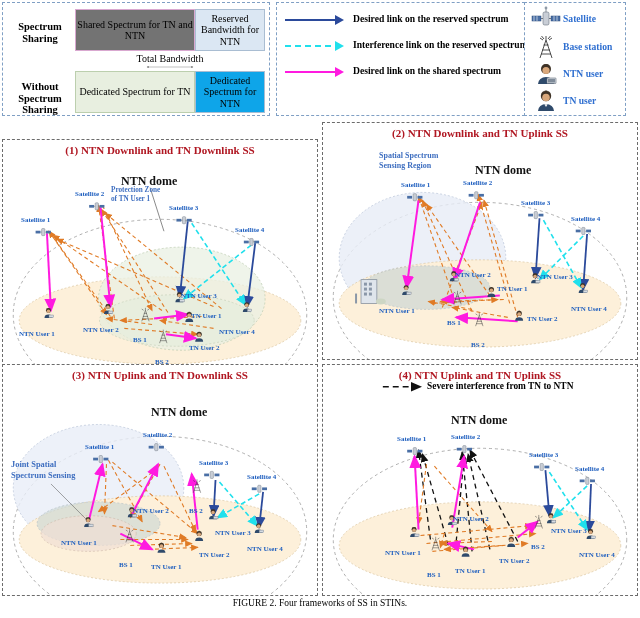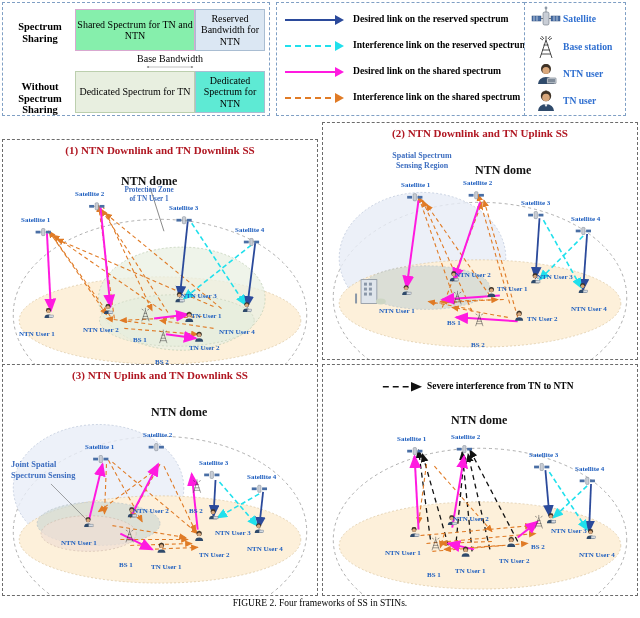--- a/index.html
+++ b/index.html
@@ -14,24 +14,24 @@
   #icon-legend-box{left:524px;top:2px;width:102px;height:114px;}
 
   
   .spec-tbl{position:relative;width:100%;height:100%;}
   .rowlabel{position:absolute;left:4px;width:66px;text-align:center;font-weight:bold;font-size:10.5px;line-height:11.5px;}
   #lbl-ss{top:18px;}
   #lbl-wss{top:78px;}
   .specblk{position:absolute;box-sizing:border-box;border:0.8px solid #9aa6b4;
            display:flex;align-items:center;justify-content:center;text-align:center;
            font-size:10px;line-height:11.5px;padding:1px;}
-  #blk-shared{left:72px;top:6px;width:120px;height:42px;background:#86efac;border-color:#d9a8d0;}
+  #blk-shared{left:72px;top:6px;width:120px;height:42px;background:#737373;border-color:#d9a8d0;}
   #blk-reserved{left:192px;top:6px;width:70px;height:42px;background:#dbe7f3;border-color:#a9bdd2;}
   #blk-ded-tn{left:72px;top:68px;width:120px;height:42px;background:#e8efe0;border-color:#bccfae;}
-  #blk-ded-ntn{left:192px;top:68px;width:70px;height:42px;background:#5eead4;border-color:#a9bdd2;}
+  #blk-ded-ntn{left:192px;top:68px;width:70px;height:42px;background:#0ea5e9;border-color:#a9bdd2;}
   #bandwidth-label{position:absolute;left:72px;top:50px;width:190px;text-align:center;font-size:10px;}
   .bwarrow{position:absolute;left:74px;top:63px;width:186px;height:2px;}
 
   
   .lg-item{position:absolute;left:8px;width:244px;height:20px;}
   .lg-line{position:absolute;left:0;top:9px;width:62px;height:3px;}
   .lg-text{position:absolute;left:68px;top:0px;font-size:9.6px;font-weight:bold;line-height:20px;white-space:nowrap;}
   .solid-line{height:1.8px;}
   .dash-line{height:0;border-top:2.4px dashed currentColor;}
   .arrowhead{position:absolute;right:-1px;top:-4px;width:0;height:0;
@@ -50,21 +50,21 @@
   #panel-3{left:2px;top:364px;width:316px;height:232px;}
   #panel-4{left:322px;top:364px;width:316px;height:232px;}
   .ptitle{position:absolute;left:0;top:4px;width:100%;text-align:center;
           font-size:11px;font-weight:bold;color:#b01722;}
   .subtitle{position:absolute;font-size:9.4px;font-weight:bold;color:#000;}
 
   .scene{position:absolute;left:0;top:0;width:100%;height:100%;}
 
   
   .nlabel{position:absolute;font-size:7px;font-weight:bold;color:#1f5fbf;white-space:nowrap;}
-  .zlabel{position:absolute;font-size:7.2px;font-weight:bold;color:#3f6fc0;white-space:nowrap;text-align:center;line-height:9px;}
+  .zlabel{position:absolute;font-size:7.2px;font-weight:bold;color:#3f6fc0;white-space:nowrap;line-height:9px;}
   .dlabel{position:absolute;font-size:12px;font-weight:bold;color:#111;white-space:nowrap;}
   .caption{position:absolute;left:0;top:598px;width:640px;text-align:center;font-size:9.5px;}
   svg{display:block;overflow:visible;}
 </style>
 </head>
 <body>
 
 <div class="page">
 
   <div class="toprow">
@@ -77,21 +77,21 @@
         </div>
         <div class="rowlabel" id="lbl-wss">
           <div>Without</div>
           <div>Spectrum</div>
           <div>Sharing</div>
         </div>
         <div class="specblk" id="blk-shared">Shared Spectrum for TN and NTN</div>
         <div class="specblk" id="blk-reserved">Reserved Bandwidth for NTN</div>
         <div class="specblk" id="blk-ded-tn">Dedicated Spectrum for TN</div>
         <div class="specblk" id="blk-ded-ntn">Dedicated Spectrum for NTN</div>
-        <div id="bandwidth-label">Base Bandwidth</div>
+        <div id="bandwidth-label">Total Bandwidth</div>
         <svg class="bwarrow" viewBox="0 0 186 8">
           <line x1="5" y1="4" x2="181" y2="4" stroke="#000" stroke-width="1"></line>
           <polygon points="0,4 7,1 7,7" fill="#000"></polygon>
           <polygon points="186,4 179,1 179,7" fill="#000"></polygon>
         </svg>
       </div>
     </div>
 
     <div class="tbox" id="link-legend-box">
       <div class="lg-item" style="top:6px">
@@ -107,27 +107,20 @@
           <div class="arrowhead" style="border-left:9px solid #20e0ec;left:50px;top:-3px"></div>
         </div>
         <div class="lg-text">Interference link on the reserved spectrum</div>
       </div>
       <div class="lg-item" style="top:58px">
         <div class="lg-line" style="color:#ff1ae0">
           <div class="solid-line" style="background:#ff1ae0;width:50px;position:absolute;top:1px"></div>
           <div class="arrowhead" style="border-left:9px solid #ff1ae0;left:50px;top:-3px"></div>
         </div>
         <div class="lg-text">Desired link on the shared spectrum</div>
-      </div>
-      <div class="lg-item" style="top:84px">
-        <div class="lg-line" style="color:#e07b26">
-          <div class="dash-line" style="width:46px;position:absolute;top:1px"></div>
-          <div class="arrowhead" style="border-left:9px solid #e07b26;left:50px;top:-3px"></div>
-        </div>
-        <div class="lg-text">Interference link on the shared spectrum</div>
       </div>
     </div>
 
     <div class="tbox" id="icon-legend-box">
       <div class="ic-item" style="top:3px">
         <svg class="ic-glyph" viewBox="0 0 30 26">
           <rect x="1" y="10" width="9" height="5" fill="#4a6fa5"></rect>
             <rect x="1" y="10" width="9" height="5" fill="none" stroke="#2b4a7a" stroke-width=".5"></rect>
           <line x1="3" y1="10" x2="3" y2="15" stroke="#fff" stroke-width=".6"></line>
             <line x1="6" y1="10" x2="6" y2="15" stroke="#fff" stroke-width=".6"></line>
@@ -600,20 +593,21 @@
     <div class="nlabel" style="left:130px;top:142px">NTN User 2</div>
     <div class="nlabel" style="left:212px;top:164px">NTN User 3</div>
     <div class="nlabel" style="left:244px;top:180px">NTN User 4</div>
     <div class="nlabel" style="left:148px;top:198px">TN User 1</div>
     <div class="nlabel" style="left:196px;top:186px">TN User 2</div>
     <div class="nlabel" style="left:116px;top:196px">BS 1</div>
     <div class="nlabel" style="left:186px;top:142px">BS 2</div>
   </div>
 
   <div class="panel" id="panel-4">
+    <div class="ptitle">(4) NTN Uplink and TN Uplink SS</div>
     <svg class="scene" viewBox="0 0 316 232">
 
       <g stroke="#111" stroke-width="1.6" stroke-dasharray="6 4" fill="none" marker-end="url(#m-blk)">
         <path d="M60 22 L98 22"></path>
       </g>
       <ellipse cx="158" cy="176" rx="148" ry="92" fill="none" stroke="#9a9a9a" stroke-width=".8" stroke-dasharray="3 3"></ellipse>
       <ellipse cx="158" cy="182" rx="142" ry="44" fill="#fdf0da" stroke="#d9c49c" stroke-width=".7" stroke-dasharray="2 2"></ellipse>
 
       <g stroke="#111" stroke-width="1.3" stroke-dasharray="5 4" fill="none" marker-end="url(#m-blk)">
         <path d="M108 176 L96 86"></path>

